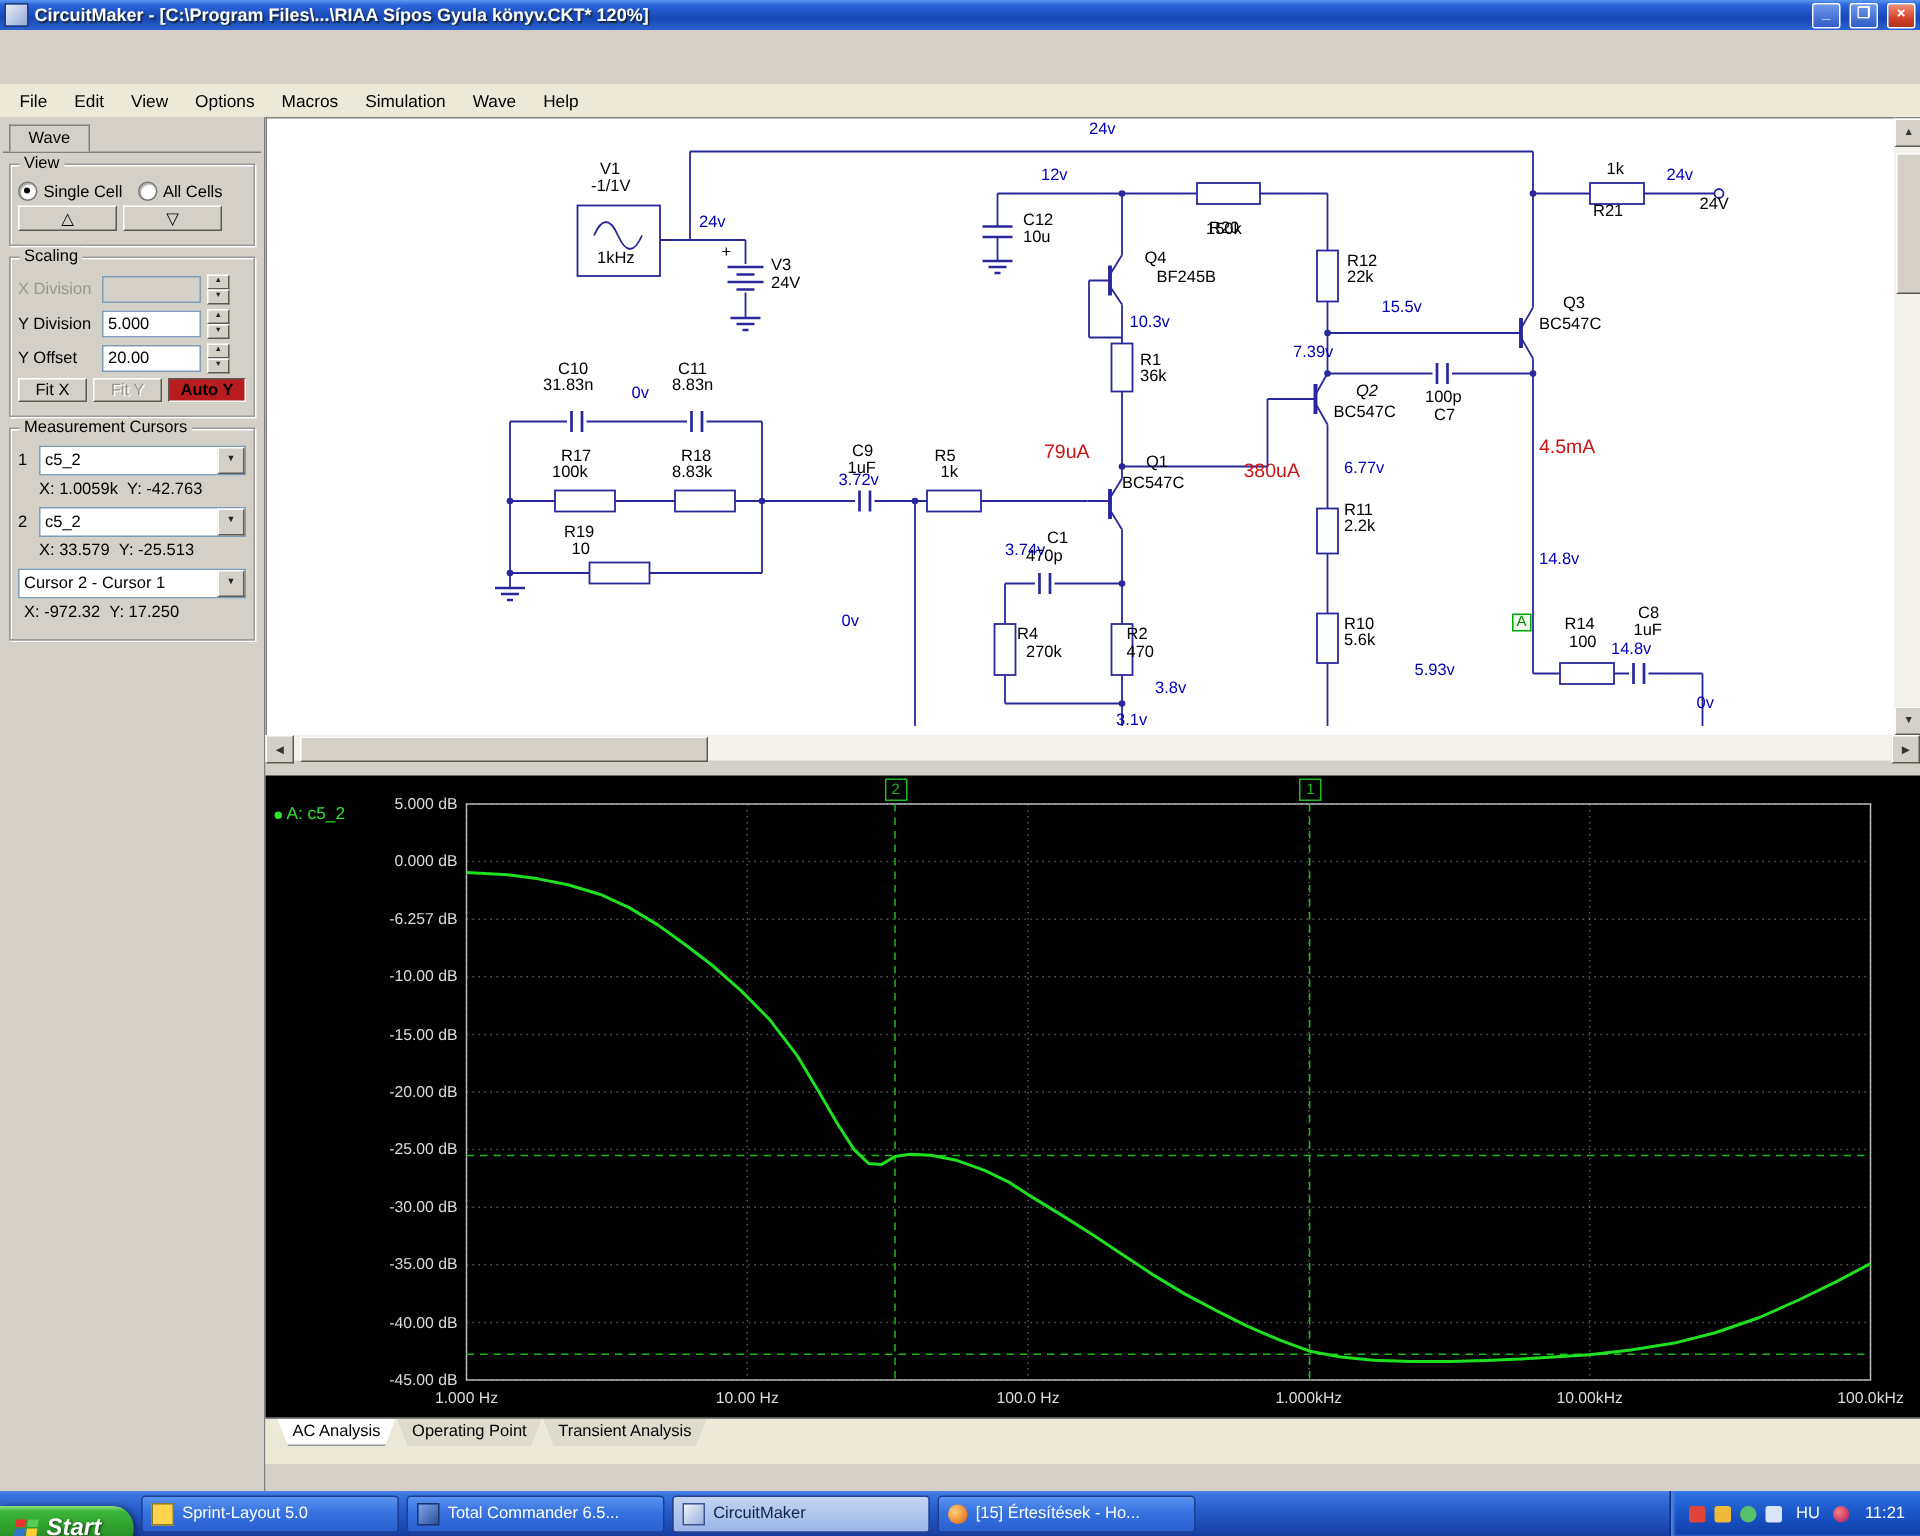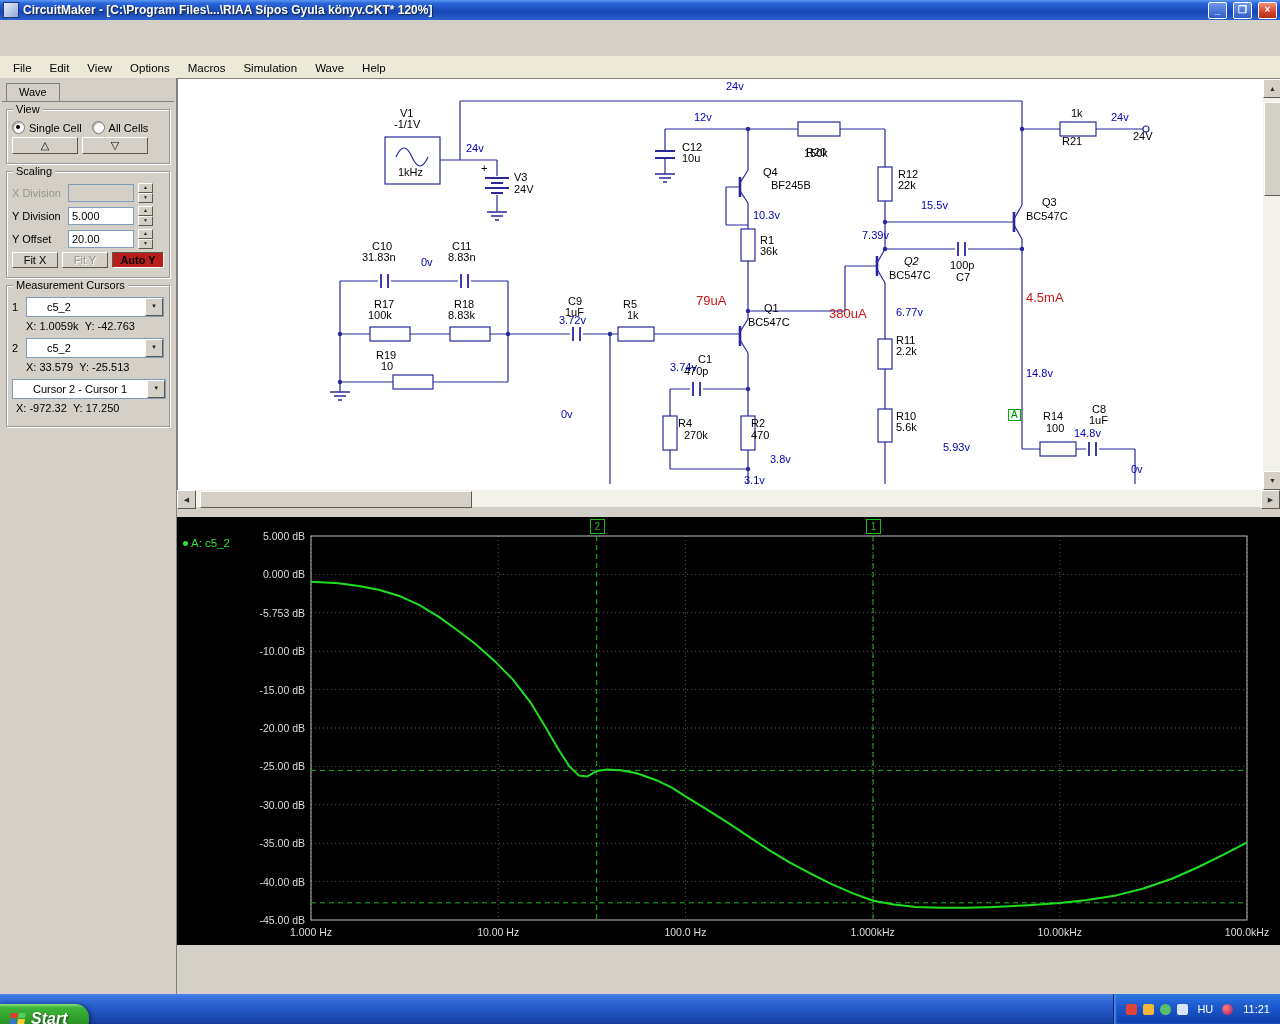--- a/index.html
+++ b/index.html
@@ -50,21 +50,21 @@
   .tri-btn{width:66px;height:17px;}
   .lbl{width:52px;}
   .lbl.dis{color:#98968a;}
   .xp-input{height:16px;width:58px;border:1px solid #7f9db9;background:#fff;font-size:11px;
     padding:0 3px;font-family:inherit;}
   .xp-input:disabled{background:#d4d0c8;}
   .spin{display:flex;flex-direction:column;width:15px;}
   .spin span{height:8px;border:1px solid;border-color:#fff #5c5a50 #5c5a50 #fff;background:#d4d0c8;
     font-size:5px;line-height:6px;text-align:center;color:#222;}
   .dd{height:18px;border:1px solid #7f9db9;background:#fff;display:flex;align-items:center;flex:1;}
-  .dd .dd-val{flex:1;padding:0 20px;white-space:nowrap;overflow:hidden;}
+  .dd .dd-val{flex:1;padding:0 3px;white-space:nowrap;overflow:hidden;}
   .dd .dd-btn{width:16px;height:16px;background:#d4d0c8;border:1px solid;border-color:#fff #5c5a50 #5c5a50 #fff;
     font-size:6px;text-align:center;line-height:15px;color:#222;}
   .coords{margin:2px 0 6px 14px;color:#000;}
   .cur-idx{width:10px;}
 
   
   .schematic-row{height:412px;display:flex;}
   .schematic-viewport{flex:1;background:#fff;position:relative;overflow:hidden;
     border-top:1px solid #808080;border-left:1px solid #808080;}
   .sl{position:absolute;white-space:pre;font-size:11px;color:#000;line-height:11px;}
@@ -578,53 +578,76 @@
           <rect x="134" y="19" width="936" height="384" fill="none" stroke="#b8b8b8"></rect>
           <line x1="134" y1="253.33984" x2="1070" y2="253.33984" stroke="#1db91d" stroke-dasharray="5 4" stroke-width="1"></line>
           <line x1="134" y1="385.81984" x2="1070" y2="385.81984" stroke="#1db91d" stroke-dasharray="5 4" stroke-width="1"></line>
           <line x1="419.67988438748483" y1="19" x2="419.67988438748483" y2="403" stroke="#1db91d" stroke-dasharray="5 4" stroke-width="1"></line>
           <line x1="696.0782600853959" y1="19" x2="696.0782600853959" y2="403" stroke="#1db91d" stroke-dasharray="5 4" stroke-width="1"></line>
           <polyline points="134.0,64.7 161.4,66.2 181.8,68.9 201.7,72.8 223.3,79.3 242.5,88.1 261.5,99.6 279.7,112.7 297.8,126.5 317.0,143.4 336.0,162.6 354.2,186.4 369.0,211.0 381.5,232.5 392.4,249.4 402.0,258.6 410.5,259.4 419.7,254.0 429.7,252.5 443.5,253.2 459.8,256.3 479.4,263.2 495.2,270.9 508.4,279.4 529.7,292.4 551.5,306.2 572.5,320.1 592.1,333.1 612.5,345.4 634.2,356.9 654.1,366.9 675.4,376.1 696.1,383.8 716.9,387.6 738.7,389.9 763.3,390.7 790.2,390.7 817.9,389.9 847.8,388.4 882.8,386.1 910.2,383.0 939.2,378.4 966.5,371.5 995.5,361.5 1021.4,350.0 1046.6,337.7 1070.0,325.4" fill="none" stroke="#1fe01f" stroke-width="2" stroke-linejoin="round"></polyline>
         </svg>
       <div id="plot-overlays">
           <div class="ytick" style="left: 64px; top: 13px;">5.000 dB</div>
           <div class="ytick" style="left: 64px; top: 51.4px;">0.000 dB</div>
-          <div class="ytick" style="left: 64px; top: 89.8px;">-5.753 dB</div>
+          <div class="ytick" style="left: 64px; top: 89.8px;">-6.257 dB</div>
           <div class="ytick" style="left: 64px; top: 128.2px;">-10.00 dB</div>
           <div class="ytick" style="left: 64px; top: 166.6px;">-15.00 dB</div>
           <div class="ytick" style="left: 64px; top: 205px;">-20.00 dB</div>
           <div class="ytick" style="left: 64px; top: 243.4px;">-25.00 dB</div>
           <div class="ytick" style="left: 64px; top: 281.8px;">-30.00 dB</div>
           <div class="ytick" style="left: 64px; top: 320.2px;">-35.00 dB</div>
           <div class="ytick" style="left: 64px; top: 358.6px;">-40.00 dB</div>
           <div class="ytick" style="left: 64px; top: 397px;">-45.00 dB</div>
           <div class="xtick" style="left: 92px; top: 409px;">1.000 Hz</div>
           <div class="xtick" style="left: 279.2px; top: 409px;">10.00 Hz</div>
           <div class="xtick" style="left: 466.4px; top: 409px;">100.0 Hz</div>
           <div class="xtick" style="left: 653.6px; top: 409px;">1.000kHz</div>
           <div class="xtick" style="left: 840.8px; top: 409px;">10.00kHz</div>
           <div class="xtick" style="left: 1028px; top: 409px;">100.0kHz</div>
           <div class="cursor-box" style="left: 412.68px;">2</div>
           <div class="cursor-box" style="left: 689.078px;">1</div>
         </div>
     </div>
 
+    <div class="tab-strip">
+        <button class="a-tab active">AC Analysis</button>
+        <button class="a-tab">Operating Point</button>
+        <button class="a-tab">Transient Analysis</button>
+      </div>
   </div>
 </div>
 
 <div class="taskbar">
   <div class="start-btn">
     <span class="flag">
         <span></span>
         <span></span>
         <span></span>
         <span></span>
       </span>
     <span>Start</span>
   </div>
+  <div id="task-buttons" style="display:flex;align-items:center">
+      <div class="task-btn">
+        <span class="ti sprint-layout-icon"></span>
+        <span>Sprint-Layout 5.0</span>
+      </div>
+      <div class="task-btn">
+        <span class="ti total-commander-icon"></span>
+        <span>Total Commander 6.5...</span>
+      </div>
+      <div class="task-btn active">
+        <span class="ti circuitmaker-icon"></span>
+        <span>CircuitMaker</span>
+      </div>
+      <div class="task-btn">
+        <span class="ti browser-icon"></span>
+        <span>[15] Értesítések - Ho...</span>
+      </div>
+    </div>
   <div class="tray">
     <span class="tray-ico" style="background:#e04438"></span>
     <span class="tray-ico" style="background:#f0b93a"></span>
     <span class="tray-ico" style="background:#58c06a;border-radius:50%"></span>
     <span class="tray-ico" style="background:#d8e4f8"></span>
     <span class="lang-ind">HU</span>
     <span class="tray-ico" style="background:radial-gradient(circle at 35% 35%,#ff8080,#a01060);border-radius:50%"></span>
     <span class="clock">11:21</span>
   </div>
 </div>

